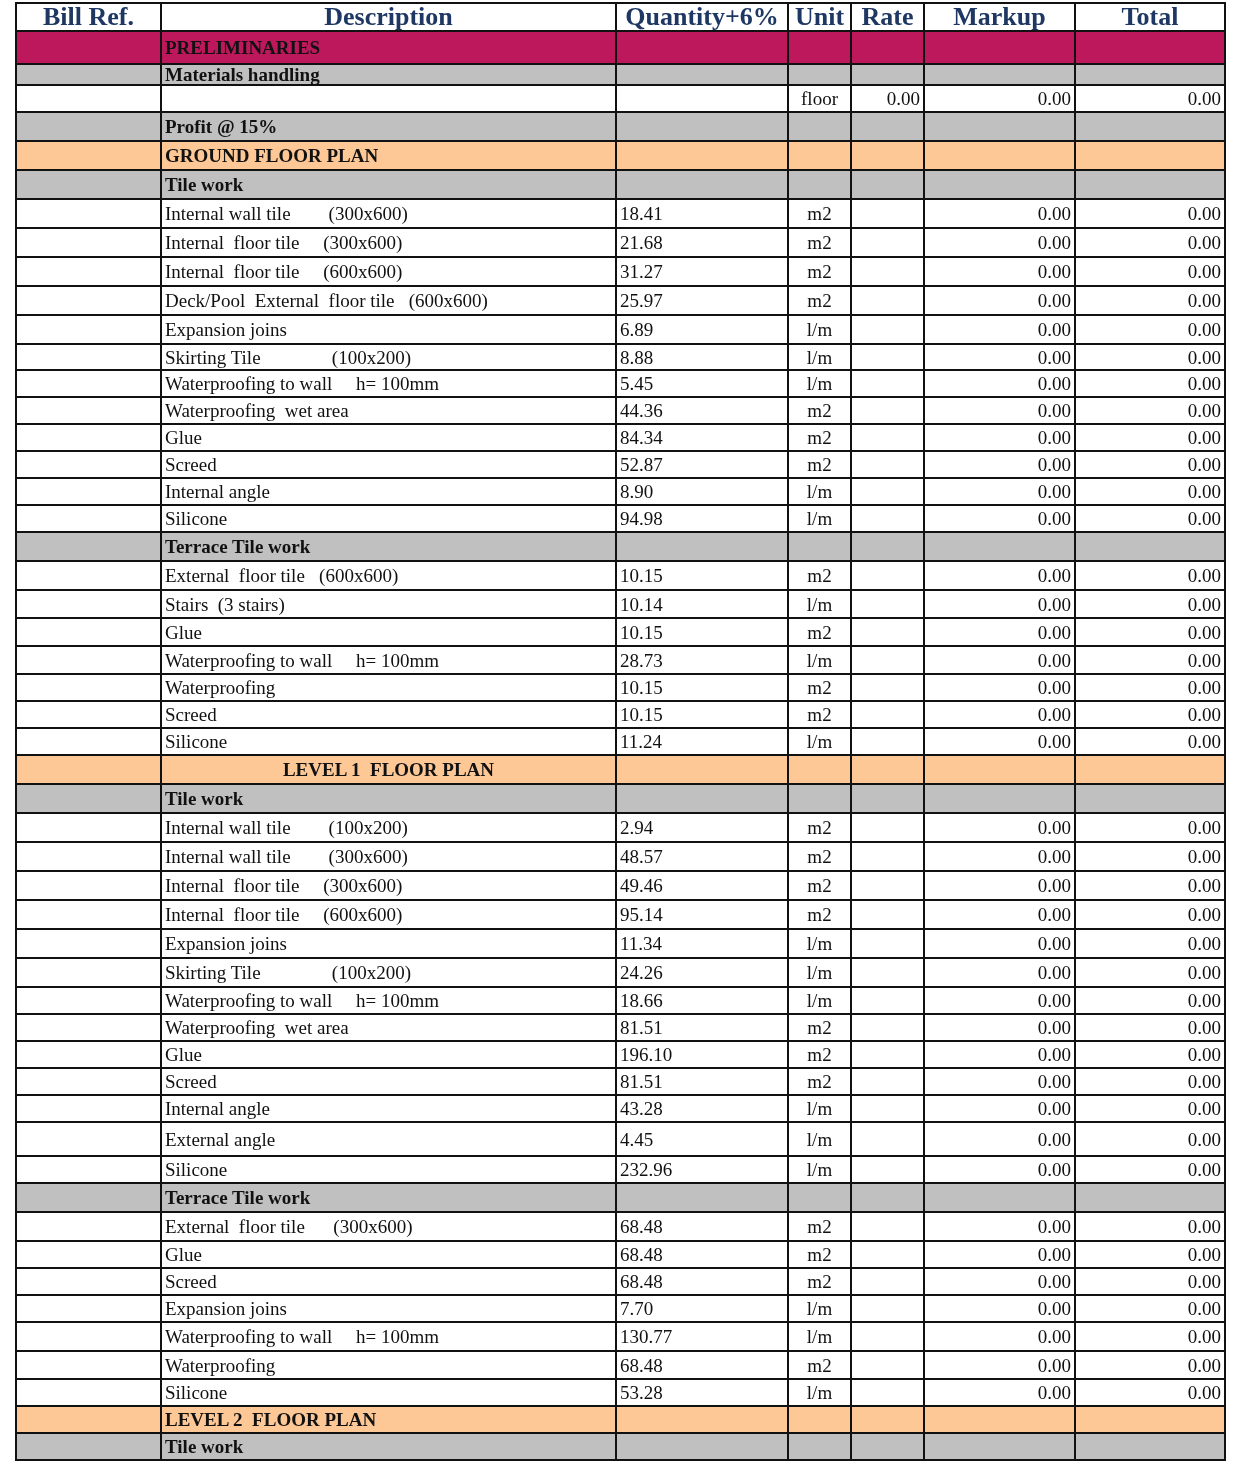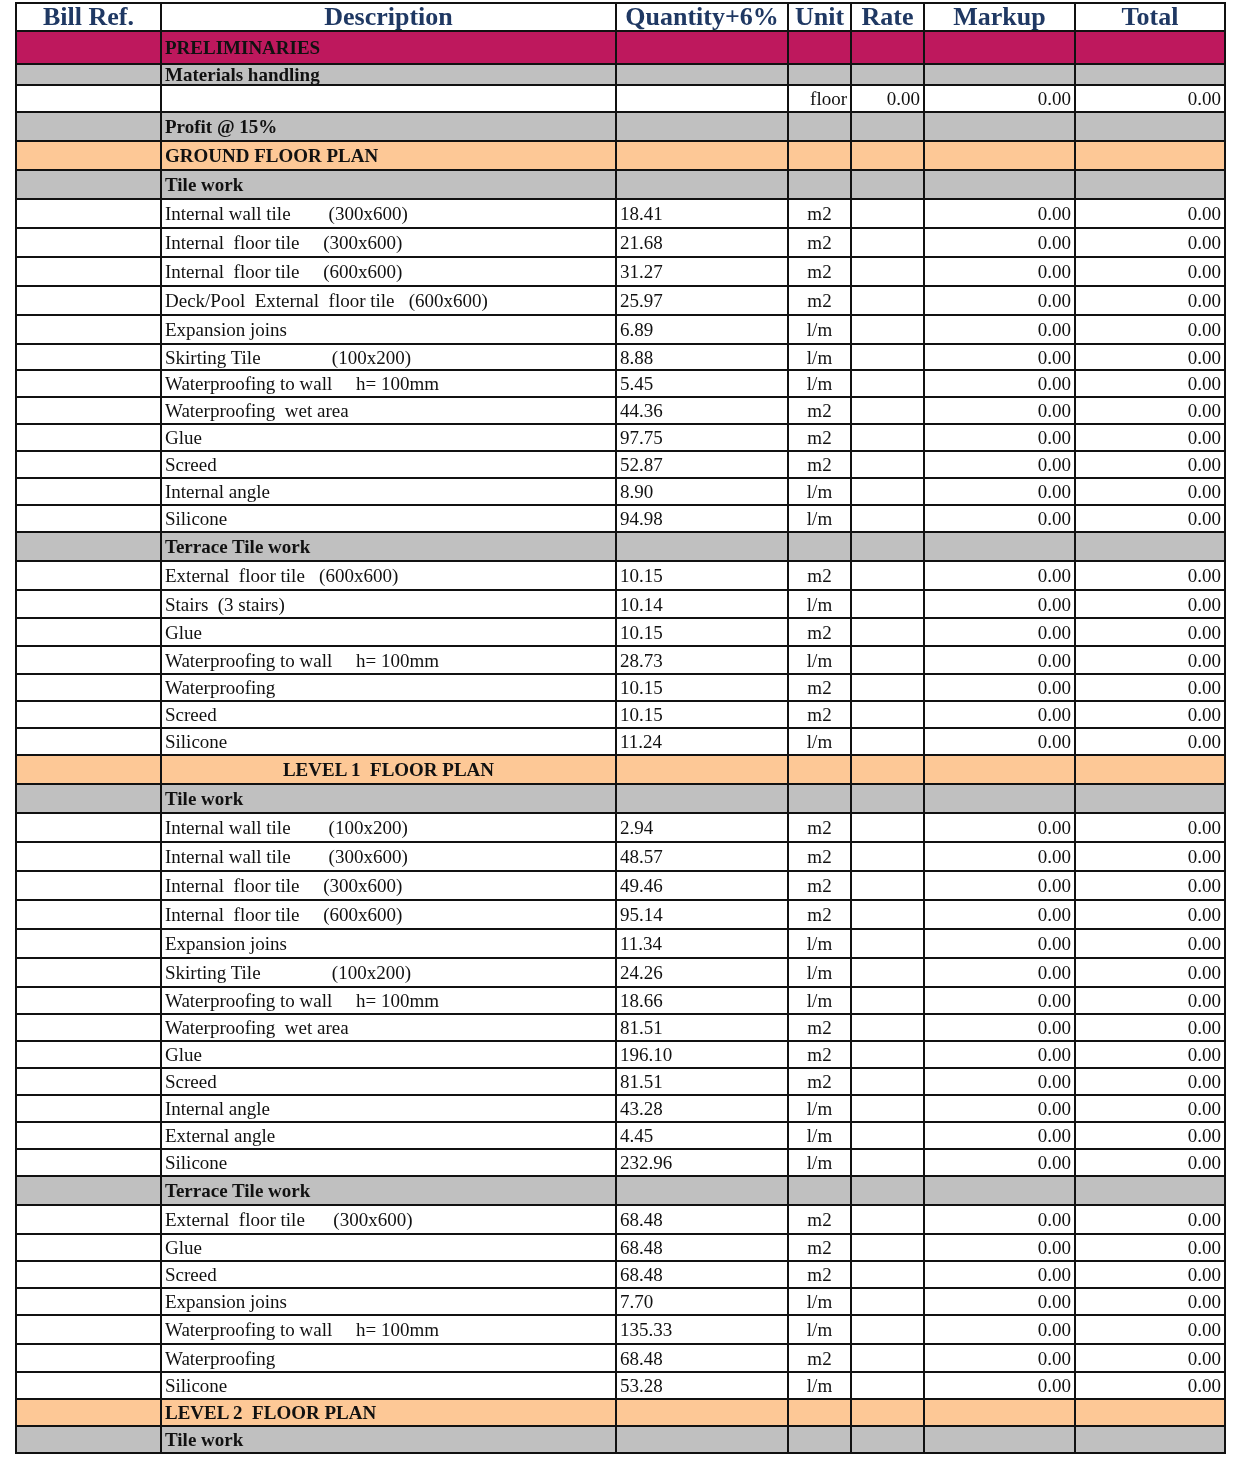--- a/index.html
+++ b/index.html
@@ -8,21 +8,21 @@
   #sheet td, #sheet th { border: 2px solid #111; padding: 0 3px; overflow: hidden; white-space: pre; line-height: 1; }
   #sheet th { background: #fff; color: #1f3863; font-weight: bold; font-size: 26px; text-align: center; height: 26px; }
   #sheet td { font-size: 19px; }
   tr.hdr-blue td { background: #be185d; }
   tr.hdr-orange td { background: #fdc896; }
   tr.hdr-grey td { background: #c0c0c0; }
   tr.hdr-blue td.desc { font-size: 23px; font-weight: bold; }
   tr.hdr-orange td.desc, tr.hdr-grey td.desc { font-size: 20px; font-weight: bold; }
   td.num { text-align: right; }
   td.unit { text-align: center; }
-  td.unit.r { text-align: right; }
+  td.unit.r { }
   td.qty { text-align: left; }
 </style>
 </head>
 <body>
 
 <table id="sheet">
   <colgroup>
     <col style="width:145px">
     <col style="width:455px">
     <col style="width:172px">
@@ -165,21 +165,21 @@
         <td class="desc">Waterproofing  wet area</td>
         <td class="qty">44.36</td>
         <td class="unit">m2</td>
         <td class="num"></td>
         <td class="num">0.00</td>
         <td class="num">0.00</td>
       </tr>
       <tr style="height: 27px;">
         <td class="ref"></td>
         <td class="desc">Glue</td>
-        <td class="qty">97.75</td>
+        <td class="qty">84.34</td>
         <td class="unit">m2</td>
         <td class="num"></td>
         <td class="num">0.00</td>
         <td class="num">0.00</td>
       </tr>
       <tr style="height: 27px;">
         <td class="ref"></td>
         <td class="desc">Screed</td>
         <td class="qty">52.87</td>
         <td class="unit">m2</td>
@@ -387,21 +387,21 @@
       </tr>
       <tr style="height: 27px;">
         <td class="ref"></td>
         <td class="desc">Internal angle</td>
         <td class="qty">43.28</td>
         <td class="unit">l/m</td>
         <td class="num"></td>
         <td class="num">0.00</td>
         <td class="num">0.00</td>
       </tr>
-      <tr style="height: 27px;">
+      <tr style="height: 34px;">
         <td class="ref"></td>
         <td class="desc">External angle</td>
         <td class="qty">4.45</td>
         <td class="unit">l/m</td>
         <td class="num"></td>
         <td class="num">0.00</td>
         <td class="num">0.00</td>
       </tr>
       <tr style="height: 27px;">
         <td class="ref"></td>
@@ -453,21 +453,21 @@
         <td class="desc">Expansion joins</td>
         <td class="qty">7.70</td>
         <td class="unit">l/m</td>
         <td class="num"></td>
         <td class="num">0.00</td>
         <td class="num">0.00</td>
       </tr>
       <tr style="height: 29px;">
         <td class="ref"></td>
         <td class="desc">Waterproofing to wall     h= 100mm</td>
-        <td class="qty">135.33</td>
+        <td class="qty">130.77</td>
         <td class="unit">l/m</td>
         <td class="num"></td>
         <td class="num">0.00</td>
         <td class="num">0.00</td>
       </tr>
       <tr style="height: 28px;">
         <td class="ref"></td>
         <td class="desc">Waterproofing</td>
         <td class="qty">68.48</td>
         <td class="unit">m2</td>

